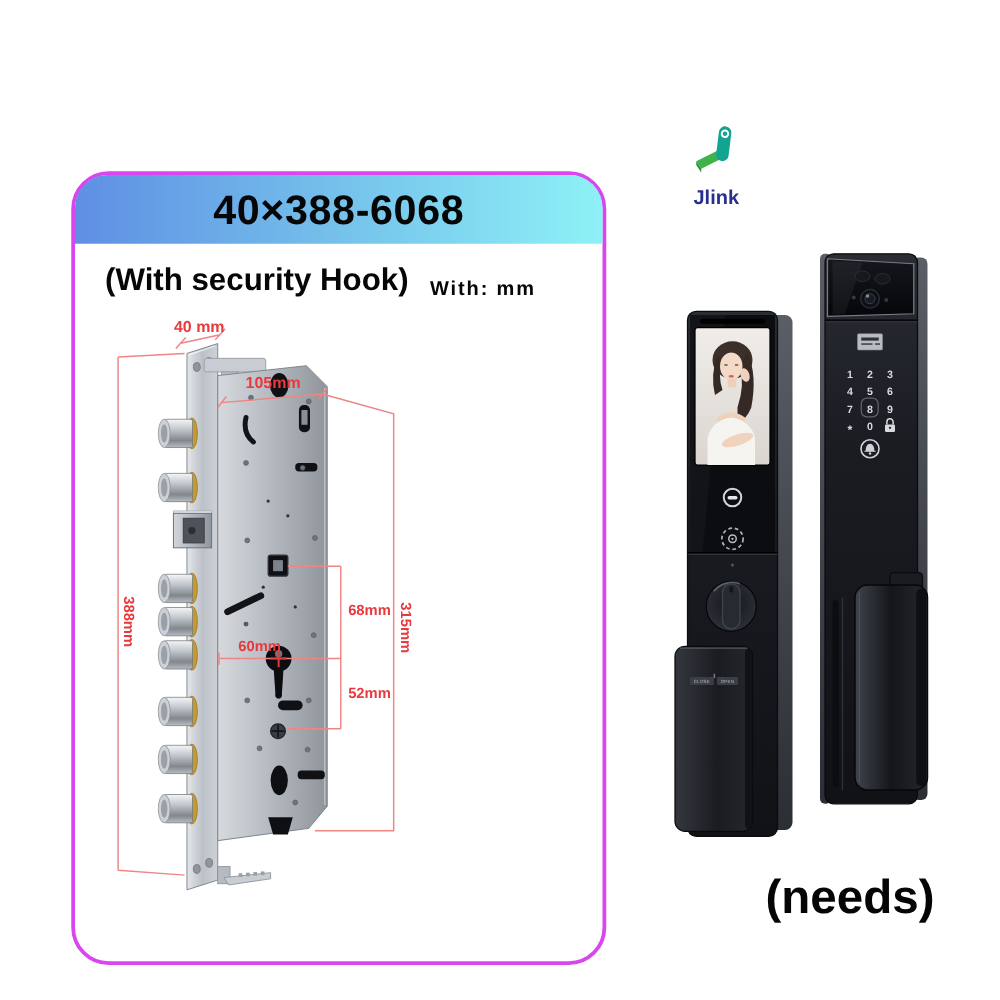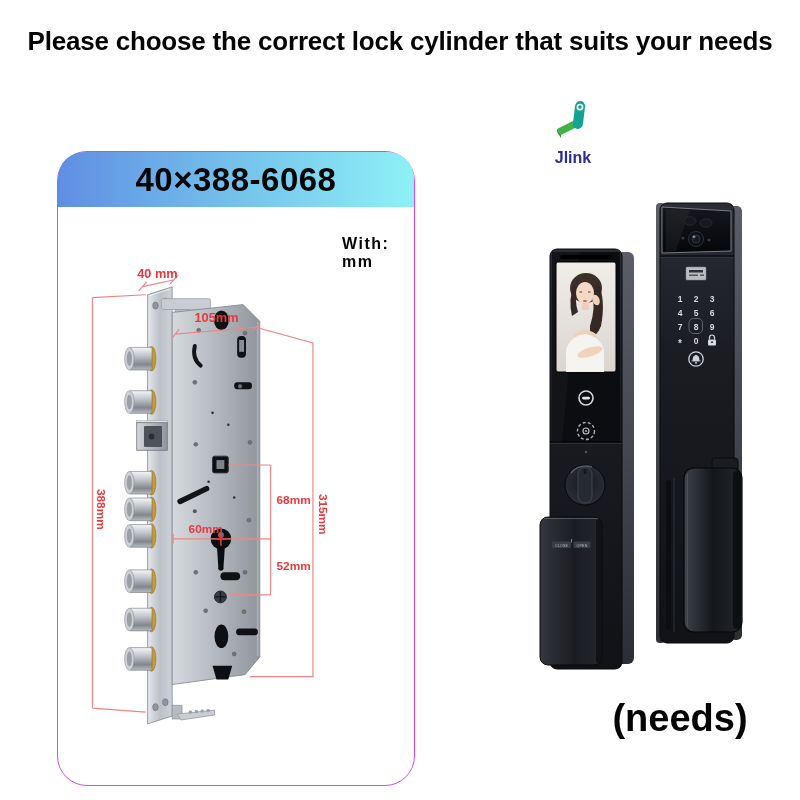--- a/index.html
+++ b/index.html
@@ -2,22 +2,22 @@
 <html><head>
 <meta charset="utf-8">
 <style>
   html,body{margin:0;padding:0;background:#ffffff;}
   #canvas{position:relative;width:800px;height:800px;background:#ffffff;overflow:hidden;
           font-family:"Liberation Sans",sans-serif;}
   .abs{position:absolute;}
   #page-title{top:26px;left:0;width:800px;text-align:center;font-size:26px;font-weight:600;
               color:#050505;letter-spacing:-0.2px;}
   
-  #cyl-panel{left:57px;top:137px;width:358px;height:635px;border:1px solid #d946ef;
-             border-radius:30px;background:#ffffff;box-sizing:border-box;margin-top:14px;}
+  #cyl-panel{left:57px;top:137px;width:428px;height:635px;border:3px solid #d946ef;
+             border-radius:30px;background:#ffffff;box-sizing:border-box;}
   #cyl-header{position:absolute;top:0;left:0;right:0;height:55px;border-radius:26px 26px 0 0;
               background:linear-gradient(90deg,#5f8fe3 0%,#77c6ec 55%,#8ef1f6 100%);
               display:flex;align-items:center;justify-content:center;}
   #cyl-model{font-size:33px;font-weight:700;color:#060606;letter-spacing:0.5px;}
   #cyl-sub{position:absolute;left:24px;top:70px;font-size:25px;font-weight:600;color:#060606;}
   #cyl-unit{position:absolute;left:284px;top:83px;font-size:16px;font-weight:700;
             letter-spacing:1.5px;color:#060606;}
   #mortise-svg{position:absolute;left:0;top:0;}
   
   .feat{position:absolute;width:70px;text-align:center;}
@@ -27,26 +27,26 @@
   #variant-label{left:592px;top:697px;width:176px;text-align:center;font-size:38px;
                  font-weight:600;color:#050505;}
   svg text{font-family:"Liberation Sans",sans-serif;}
   .dim-label{fill:#e8393d;font-weight:600;}
 </style>
 </head>
 <body>
 
 <div id="canvas">
 
-  <div class="abs" id="page-title">Please choose the correct lock cylinder that suits your needs</div>
 
   <div class="abs" id="cyl-panel">
     <div id="cyl-header">
       <span id="cyl-model">40×388-6068</span>
     </div>
+    <div id="cyl-sub">(With security Hook)</div>
     <div id="cyl-unit">With: mm</div>
 
     <svg id="mortise-svg" width="377" height="629" viewBox="57 137 383 635">
       <defs>
         <linearGradient id="boltG" x1="0" y1="0" x2="0" y2="1">
           <stop offset="0" stop-color="#f4f5f7"></stop>
             <stop offset="0.35" stop-color="#c3c8ce"></stop>
           <stop offset="0.75" stop-color="#82878e"></stop>
             <stop offset="1" stop-color="#b8bdc3"></stop>
         </linearGradient>

